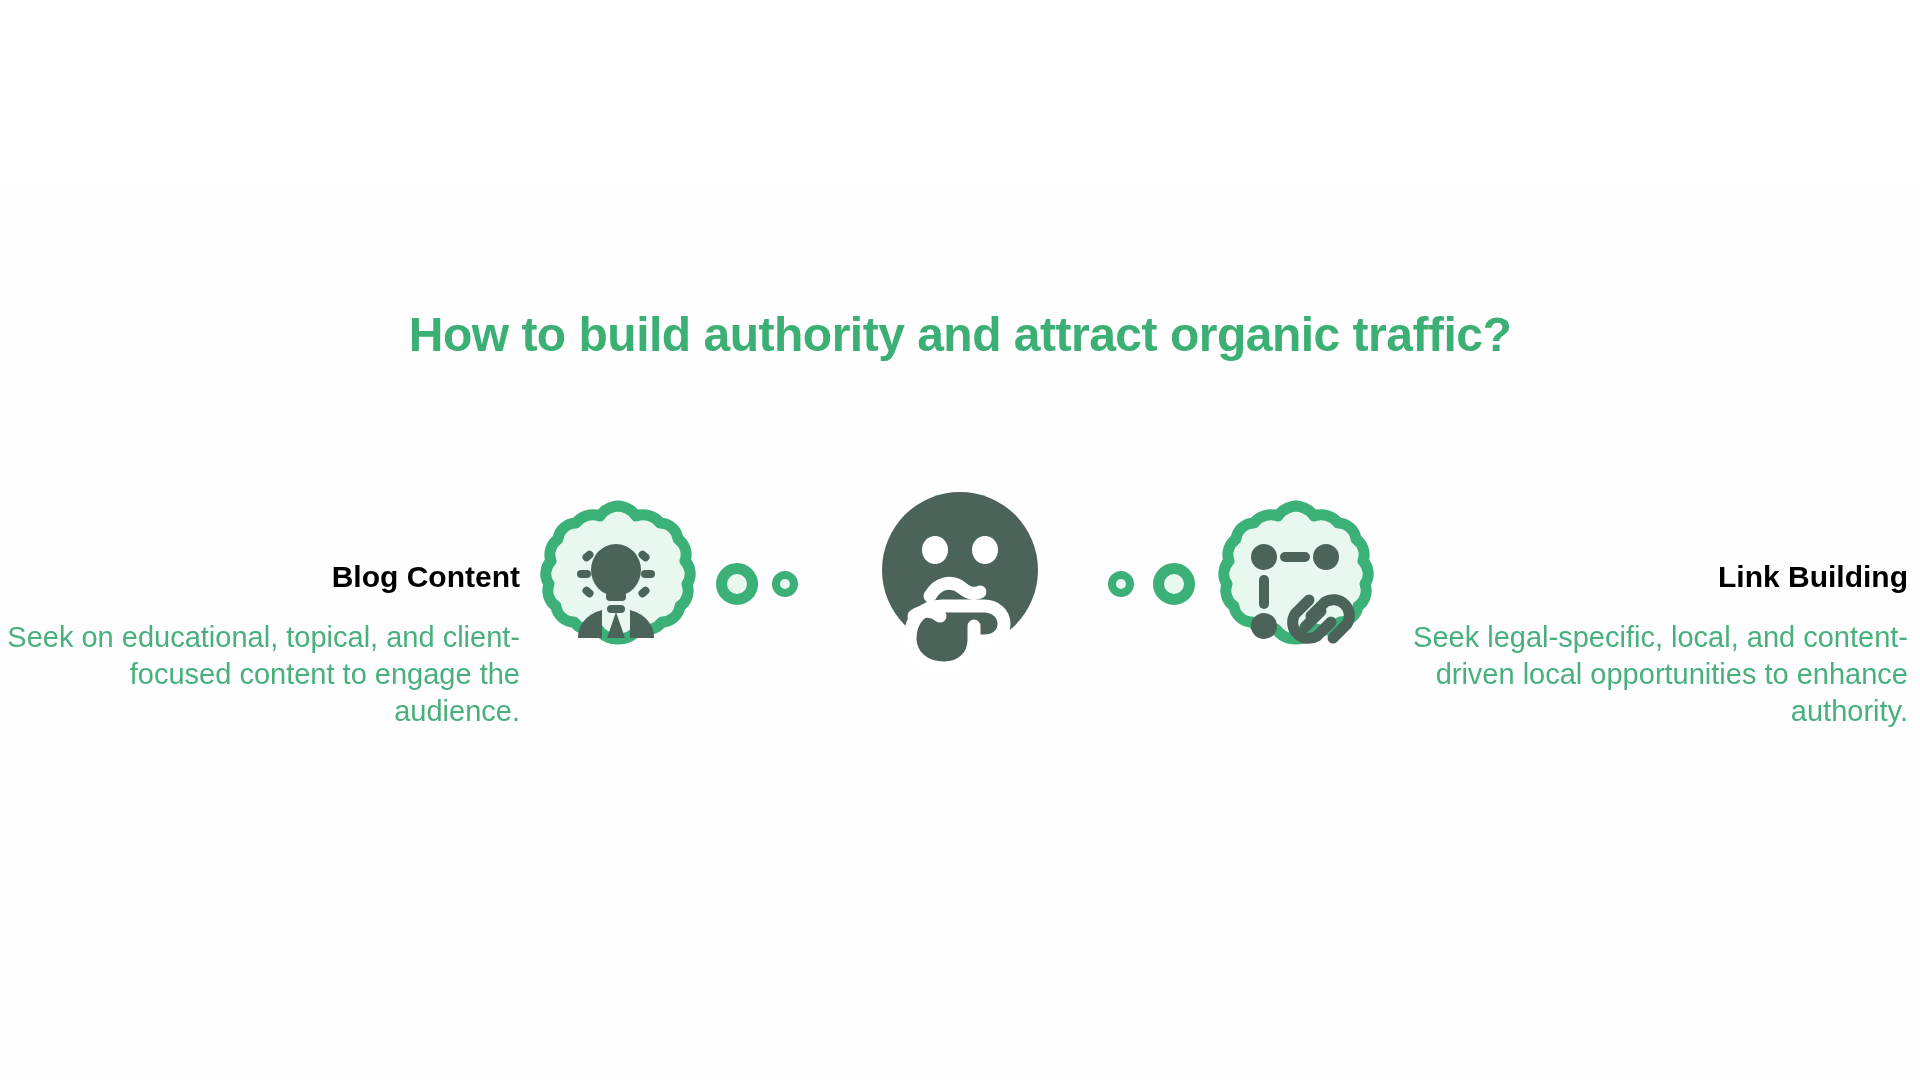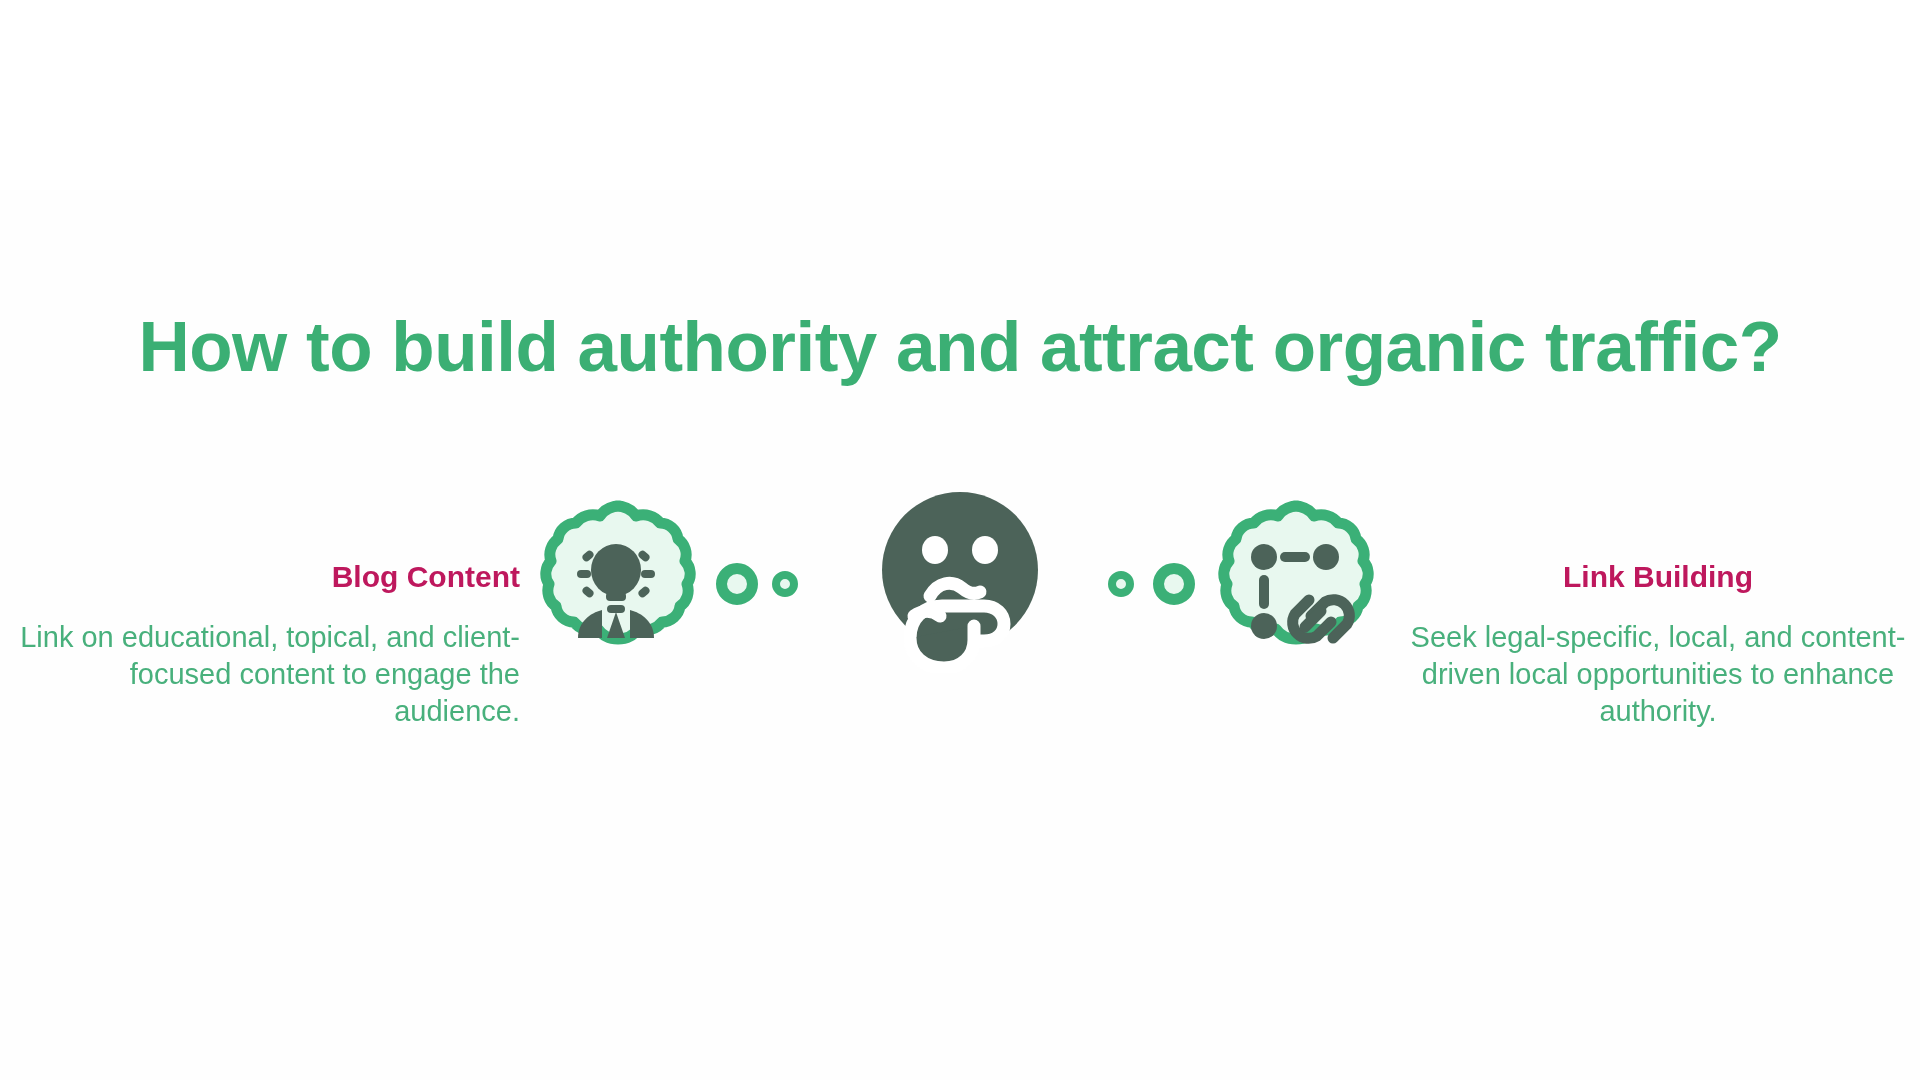--- a/index.html
+++ b/index.html
@@ -33,21 +33,21 @@
     background: #fefefe;
   }
 
   
   #title {
     position: absolute;
     left: 0;
     top: 310px;
     width: 1920px;
     text-align: center;
-    font-size: 71px;
+    font-size: 48px;
     font-weight: bold;
     letter-spacing: -0.5px;
     color: #3BAF74;
     line-height: 1.05;
     white-space: nowrap;
   }
 
   
   #row {
     position: absolute;
@@ -64,26 +64,26 @@
     top: 60px;
     width: 520px;
     text-align: right;
     padding-right: 0px;
   }
   #right-block {
     position: absolute;
     left: 1408px;
     top: 60px;
     width: 500px;
-    text-align: center;
+    text-align: right;
   }
   .panel-heading {
     font-size: 30px;
     font-weight: bold;
-    color: #be185d;
+    color: #000000;
     line-height: 1.1;
     margin: 0 0 26px 0;
     white-space: nowrap;
   }
   .panel-body {
     font-size: 29px;
     font-weight: 400;
     color: #48B07C;
     line-height: 1.28;
     margin: 0;
@@ -144,21 +144,21 @@
 <div id="slide">
 
   <div class="band"></div>
 
   <div id="title">How to build authority and attract organic traffic?</div>
 
   <div id="row">
 
     <div id="left-block">
       <div class="panel-heading">Blog Content</div>
-      <div class="panel-body">Link on educational, topical, and client-focused content to engage the audience.</div>
+      <div class="panel-body">Seek on educational, topical, and client-focused content to engage the audience.</div>
     </div>
 
     <div class="cloud-icon" id="cloud-left">
       <svg viewBox="0 0 168 168" width="168" height="168" aria-hidden="true">
 
         <path d="M84 6
                  c9 0 16 4 20 10
                  c9-3 19 0 24 7
                  c9 0 17 7 18 16
                  c7 5 10 14 7 22

